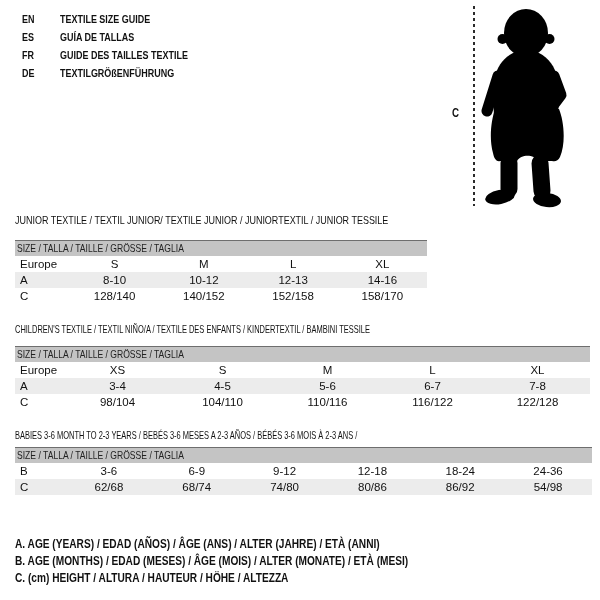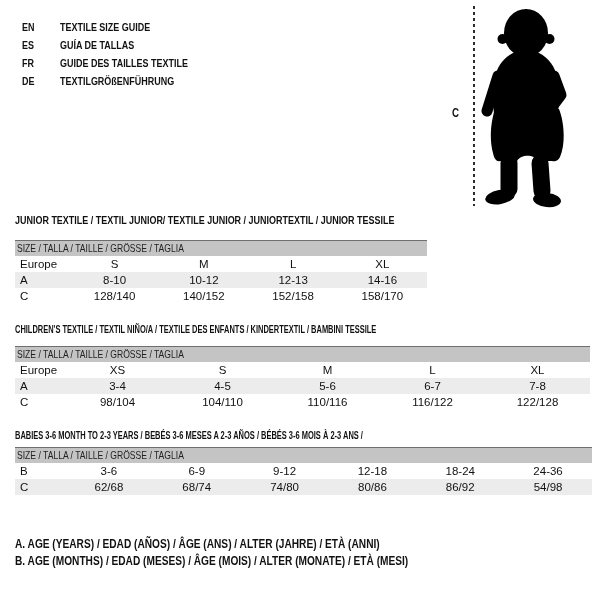--- a/index.html
+++ b/index.html
@@ -6,36 +6,36 @@
   *{box-sizing:border-box;}
   .page{
     position:relative;width:600px;height:600px;background:#fff;overflow:hidden;
     font-family:"Liberation Sans",sans-serif;color:#111;
   }
   
   .cond{display:inline-block;transform:scaleX(.78);transform-origin:0 50%;white-space:nowrap;}
   .cond-tight{display:inline-block;transform:scaleX(.65);transform-origin:0 50%;white-space:nowrap;}
 
   
-  .lang-block{position:absolute;left:22px;top:10px;margin-top:8px;}
+  .lang-block{position:absolute;left:22px;top:10px;}
   .lang-row{height:18px;display:flex;align-items:center;font-size:11.5px;font-weight:700;}
   .lang-code{width:38px;flex:none;}
 
   
   .baby{position:absolute;left:481px;top:3px;width:112px;height:205px;}
   .measure-line{position:absolute;left:473px;top:6px;width:2px;height:200px;
     background:repeating-linear-gradient(to bottom,#2b2b2b 0 3px,transparent 3px 6px);}
   .measure-label{position:absolute;left:452px;top:106px;font-size:12.5px;font-weight:700;}
 
   
   .tbl{position:absolute;left:15px;}
   .t0{top:212px;width:412px;}
   .t1{top:321px;width:575px;}
   .t2{top:427px;width:577px;}
-  .tbl-title div{line-height:16.5px;font-size:11.5px;font-weight:700;white-space:nowrap;}
+  .tbl-title div{line-height:16.5px;font-size:11.5px;font-weight:400;white-space:nowrap;}
   .t0 .tbl-body{margin-top:11px;}
   .t1 .tbl-body{margin-top:8px;}
   .t2 .tbl-body{margin-top:3px;}
   .size-bar{height:16px;background:var(--bar-bg,#c4c4c4);border-top:1px solid var(--bar-border,#6e6e6e);
     padding-left:2px;font-size:11px;line-height:14px;color:#222;display:flex;align-items:center;}
   .trow{display:flex;height:16px;align-items:center;font-size:11.5px;}
   .trow.shaded{background:var(--row-shade,#ececec);}
   .trow .lbl{padding-left:5px;flex:none;}
   .t0 .lbl{width:55px;}
   .t1 .lbl,.t2 .lbl{width:50px;}
@@ -193,15 +193,16 @@
             <span class="cell">86/92</span>
             <span class="cell">54/98</span>
           </div>
         </div>
     </div>
   </section>
 
   <div class="legend">
       <div class="legend-line"><span class="cond">A. AGE (YEARS) / EDAD (AÑOS) / ÂGE (ANS) / ALTER (JAHRE) / ETÀ (ANNI)</span></div>
       <div class="legend-line"><span class="cond">B. AGE (MONTHS) / EDAD (MESES) / ÂGE (MOIS) / ALTER (MONATE) / ETÀ (MESI)</span></div>
+      <div class="legend-line"><span class="cond">C. (cm) HEIGHT / ALTURA / HAUTEUR / HÖHE / ALTEZZA</span></div>
     </div>
 
 </div>
 
 </body></html>

